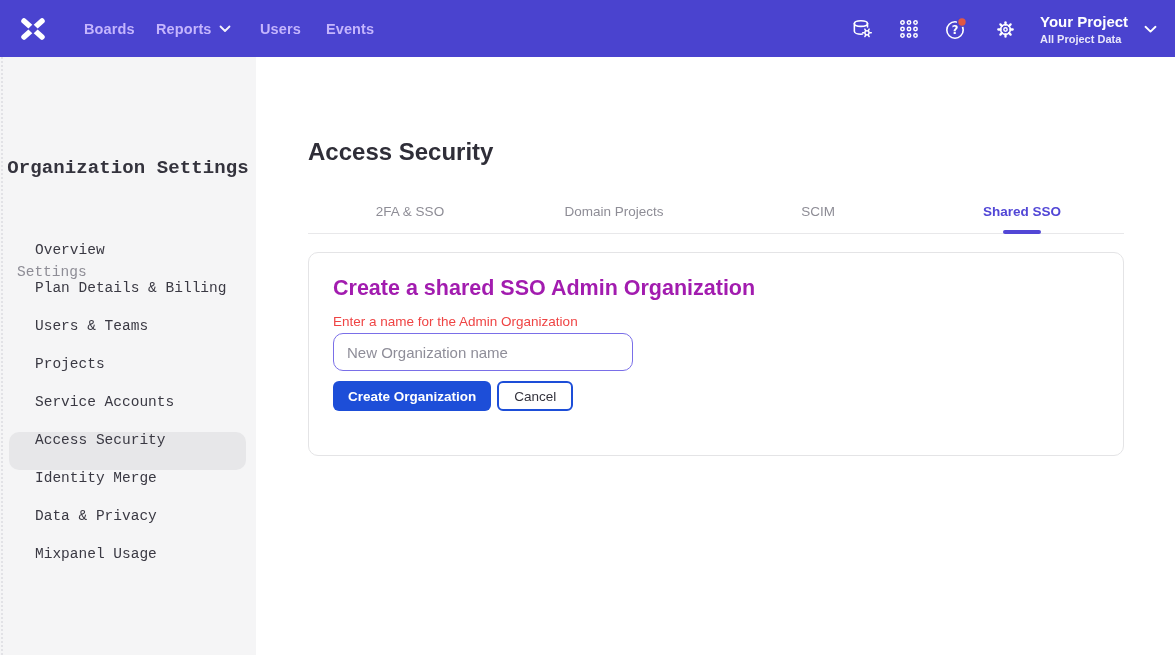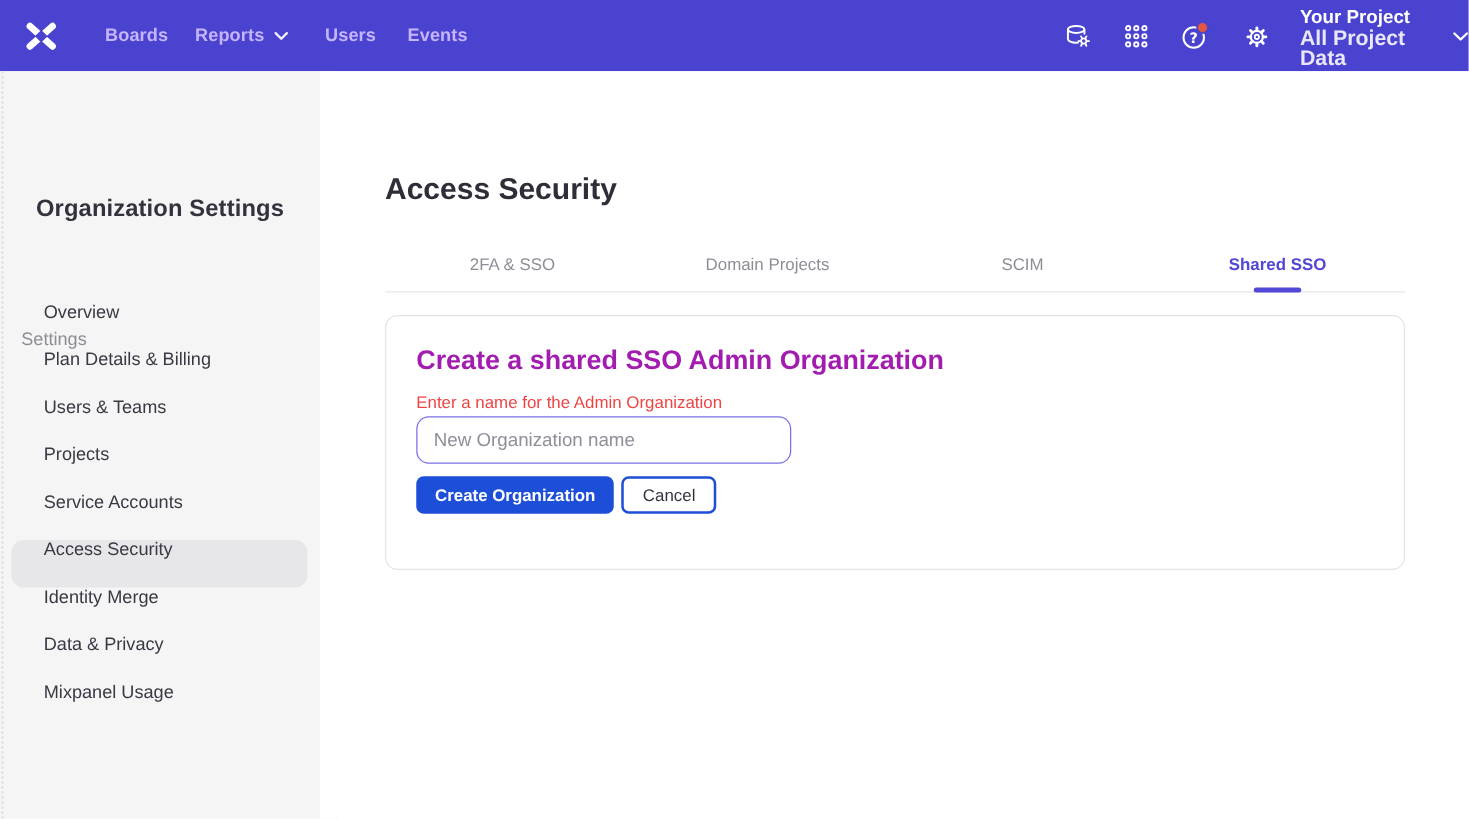--- a/index.html
+++ b/index.html
@@ -24,25 +24,25 @@
   .search-bar .s-text { color:#d6d3f4; font-size:15px; }
   .search-bar .s-short { color:#d6d3f4; font-size:15px; margin-left:9px; }
 
   .icon-btn { position:absolute; top:13px; width:32px; height:32px; display:flex;
               align-items:center; justify-content:center; cursor:pointer; }
   .ib-data { left:846px; } .ib-grid { left:893px; } .ib-help { left:941px; } .ib-gear { left:989px; }
 
   .project-switch { position:absolute; left:1040px; top:9px; height:40px; display:flex;
                     align-items:center; gap:16px; cursor:pointer; }
   .project-name  { color:#ffffff; font-size:15px; font-weight:700; line-height:19px; }
-  .project-scope { color:#e9e7fa; font-size:17px; font-weight:700; line-height:16px; }
+  .project-scope { color:#e9e7fa; font-size:11px; font-weight:700; line-height:16px; }
 
   
   .sidebar { position:absolute; top:57px; left:0; width:270px; height:598px;
-             background:#f5f5f6; border-right:1px solid #ececee; }
+             background:#f5f5f6; border-right:1px solid #ececee;font-family:Liberation Mono, monospace; }
   .sidebar::before { content:""; position:absolute; left:1px; top:0; bottom:0;
                      border-left:2px dotted #e2e2e6; }
   .side-title { position:absolute; top:100px; left:0; width:256px; text-align:center;
                 font-size:19px; font-weight:700; color:#34333d; letter-spacing:.1px; }
   .side-section { position:absolute; top:159px; left:17px; font-size:14.5px; color:#8e8d96;margin-top:48px; }
   .side-list { position:absolute; top:185px; left:0; width:256px; }
   .side-item { position:relative; height:38px; display:flex; 
                padding-left:35px; font-size:14.5px; color:#3a3943; cursor:pointer; border-radius:10px; }
   .side-item.selected { background:#e7e7e9; margin:0 10px 0 9px; padding-left:26px; }
 

